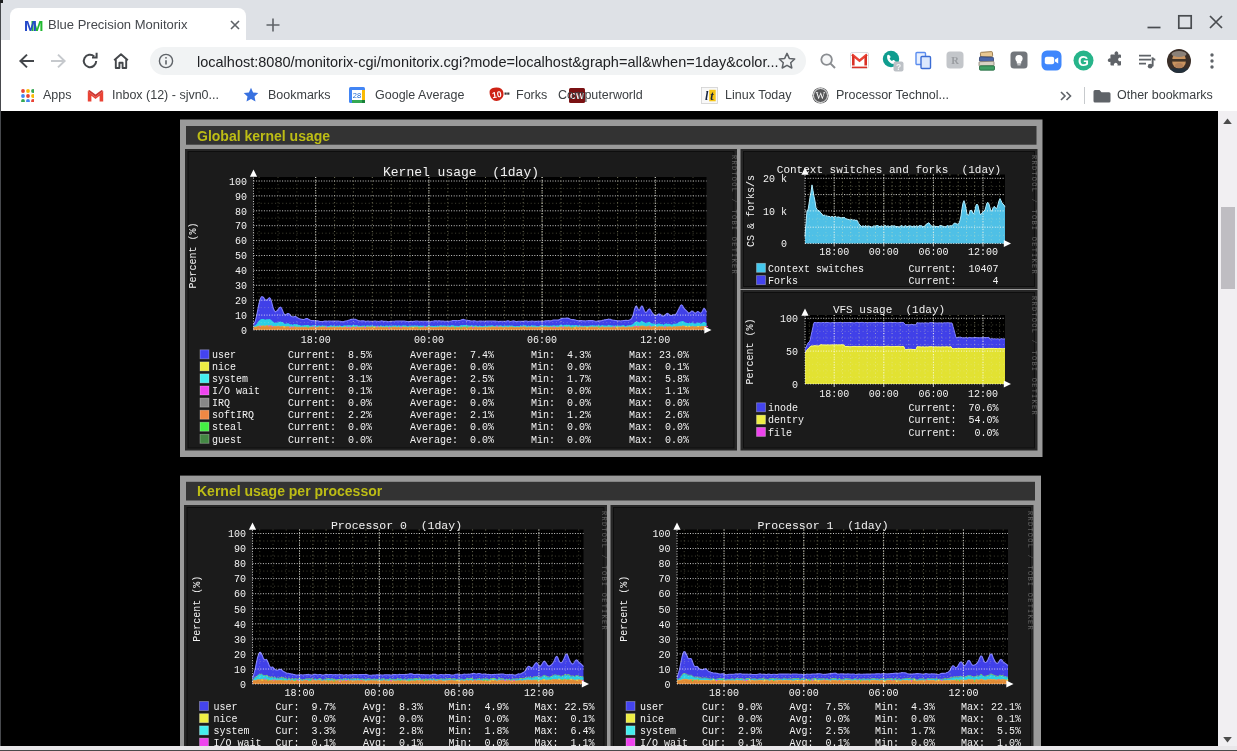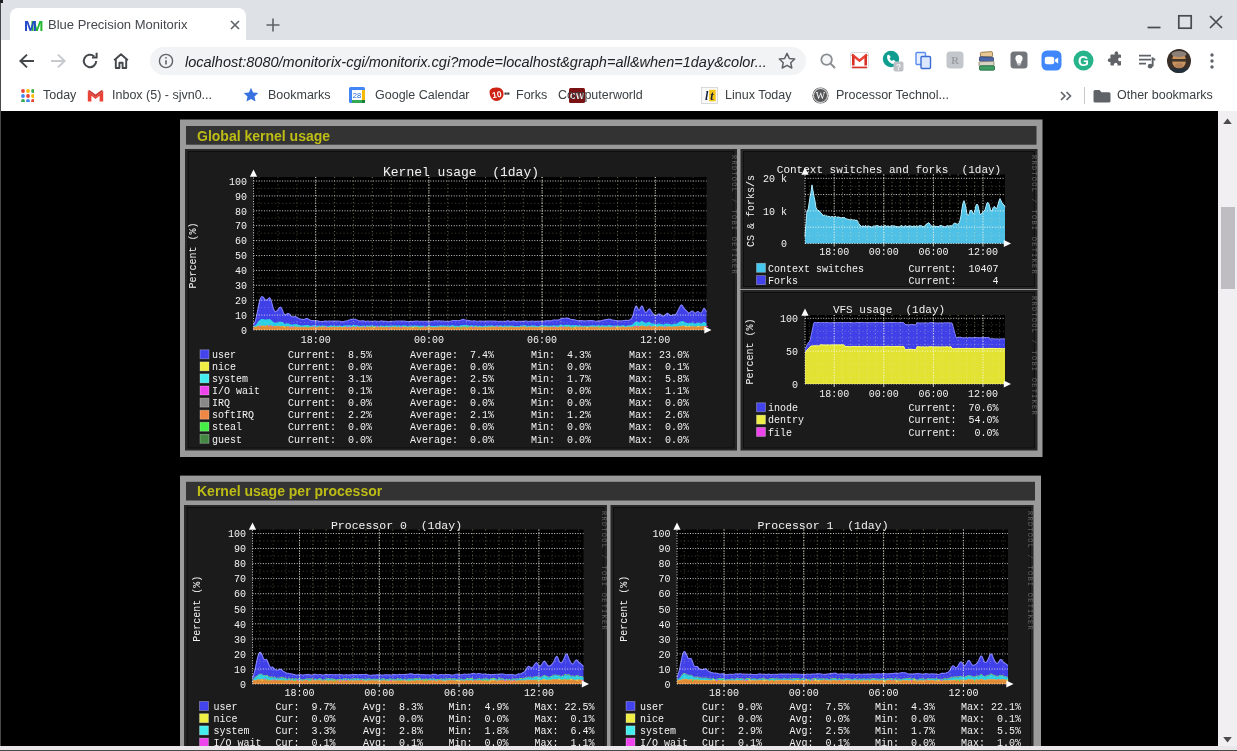--- a/index.html
+++ b/index.html
@@ -5,21 +5,21 @@
 html,body{width:1237px;height:751px;overflow:hidden;background:#000;}
 body{font-family:"Liberation Sans", sans-serif;position:relative;}
 #tabstrip{position:absolute;left:0;top:0;width:1237px;height:40px;background:#dee1e6;}
 #tab{position:absolute;left:10px;top:8px;width:236px;height:32px;background:#ffffff;
  border-radius:8px 8px 0 0;}
 #tabtitle{position:absolute;left:48px;top:17px;font-size:13px;color:#45484d;white-space:nowrap;}
 #navbar{position:absolute;left:0;top:40px;width:1237px;height:40px;background:#ffffff;}
 #bookmarksbg{position:absolute;left:0;top:80px;width:1237px;height:31px;background:#ffffff;}
 #omnibox{position:absolute;left:150px;top:46.5px;width:656px;height:28px;background:#f1f3f4;
  border-radius:14px;}
-#url{position:absolute;left:185px;top:53.5px;font-size:14.5px;color:#202124;white-space:nowrap;font-style:italic;}
+#url{position:absolute;left:197px;top:53.5px;font-size:14.5px;color:#202124;white-space:nowrap;}
 .bm{position:absolute;top:80px;height:31px;line-height:31px;font-size:12.5px;color:#3c4043;white-space:nowrap;}
 #vscroll{position:absolute;left:1218px;top:111px;width:19px;height:635px;background:#f1eff2;}
 #vthumb{position:absolute;left:1220.5px;top:207px;width:14px;height:82px;background:#bfbdc2;}
 #hstrip{position:absolute;left:0;top:745.5px;width:1237px;height:4.8px;background:#e9e7ea;}
 #bline{position:absolute;left:0;top:750.2px;width:1237px;height:0.8px;background:#4a4a4a;}
 .winborder-l{position:absolute;left:0;top:0;width:1.2px;height:746px;background:#47494d;}
 #notch{position:absolute;left:0;top:0;width:3px;height:3px;background:#1d1e20;}
 svg{display:block;}
 .icon{position:absolute;}
 </style></head><body>
@@ -794,39 +794,39 @@
       <circle cx="7" cy="2" r="1.9" fill="#fabb05"></circle>
       <circle cx="12" cy="2" r="1.9" fill="#34a853"></circle>
       <circle cx="2" cy="7" r="1.9" fill="#4285f4"></circle>
       <circle cx="7" cy="7" r="1.9" fill="#e94335"></circle>
       <circle cx="12" cy="7" r="1.9" fill="#fabb05"></circle>
       <circle cx="2" cy="12" r="1.9" fill="#34a853"></circle>
       <circle cx="7" cy="12" r="1.9" fill="#4285f4"></circle>
       <circle cx="12" cy="12" r="1.9" fill="#e94335"></circle>
     </g>
   </svg>
-<div class="bm" style="left:43px">Today</div>
+<div class="bm" style="left:43px">Apps</div>
 <svg class="icon" style="left:87px;top:89px" width="17" height="13" viewBox="0 0 17 13">
     <path d="M0.8,12.5 V2 L8.5,8 L16.2,2 V12.5 H12.6 V6.8 L8.5,10 L4.4,6.8 V12.5 Z" fill="#ea4335"></path>
     <path d="M0.8,2 L2.4,0.9 L8.5,5.6 L14.6,0.9 L16.2,2 L8.5,8 Z" fill="#c5221f" opacity="0.9"></path>
   </svg>
-<div class="bm" style="left:112px">Inbox (5) - sjvn0...</div>
+<div class="bm" style="left:112px">Inbox (12) - sjvn0...</div>
 <svg class="icon" style="left:243px;top:87px" width="16" height="16" viewBox="0 0 16 16">
     <path d="M8,0.8 L10.1,5.4 L15.3,6 L11.5,9.4 L12.5,14.4 L8,11.9 L3.5,14.4 L4.5,9.4 L0.7,6 L5.9,5.4 Z" fill="#3871e0"></path>
   </svg>
 <div class="bm" style="left:268px">Bookmarks</div>
 <svg class="icon" style="left:349px;top:87px" width="16" height="16" viewBox="0 0 16 16">
     <rect x="0" y="0" width="16" height="16" rx="1.5" fill="#4285f4"></rect>
     <rect x="3" y="3" width="10" height="10" fill="#ffffff"></rect>
     <rect x="3" y="13" width="10" height="3" fill="#34a853"></rect>
     <rect x="13" y="3" width="3" height="10" fill="#fabb05"></rect>
     <rect x="13" y="13" width="3" height="3" fill="#188038"></rect>
     <text x="8" y="11" font-size="7.5" font-family="Liberation Sans" fill="#1967d2" text-anchor="middle">28</text>
   </svg>
-<div class="bm" style="left:375px">Google Calendar</div>
+<div class="bm" style="left:375px">Google Average</div>
 <svg class="icon" style="left:489px;top:86px" width="21" height="18" viewBox="0 0 21 18">
     <path d="M1,4 Q3,1 8,1.5 Q14,2 14.5,7 Q15,12 10,14.5 Q5,16 2.5,12.5 Q0,9 1,4 Z" fill="#ce2214" transform="rotate(-6 8 8)"></path>
     <text x="7.8" y="11.5" font-size="8.5" font-family="Liberation Sans" font-weight="bold" fill="#fff" text-anchor="middle" transform="rotate(-8 8 8)">10</text>
     <rect x="15.5" y="6.5" width="2.2" height="2.2" fill="#3a3a3a"></rect>
     <rect x="18.2" y="6.5" width="2.2" height="2.2" fill="#3a3a3a"></rect>
   </svg>
 <div class="bm" style="left:516px">Forks</div>
 <svg class="icon" style="left:569px;top:88px" width="16" height="15" viewBox="0 0 16 15">
     <rect width="16" height="15" rx="1.5" fill="#7a1113"></rect>
     <text x="8" y="11" font-size="8.5" font-family="Liberation Sans" font-weight="bold" fill="#fff" text-anchor="middle">CW</text>

